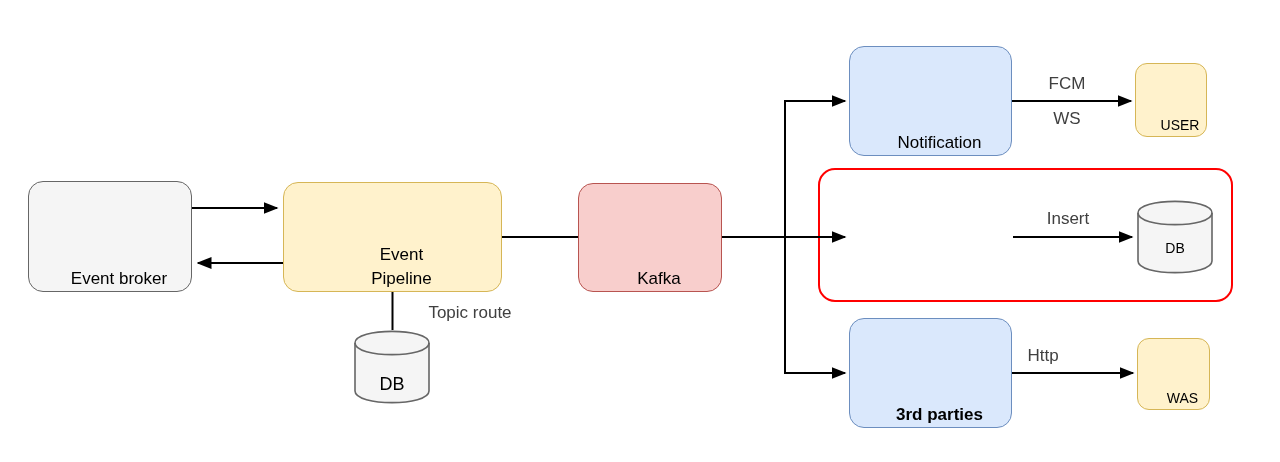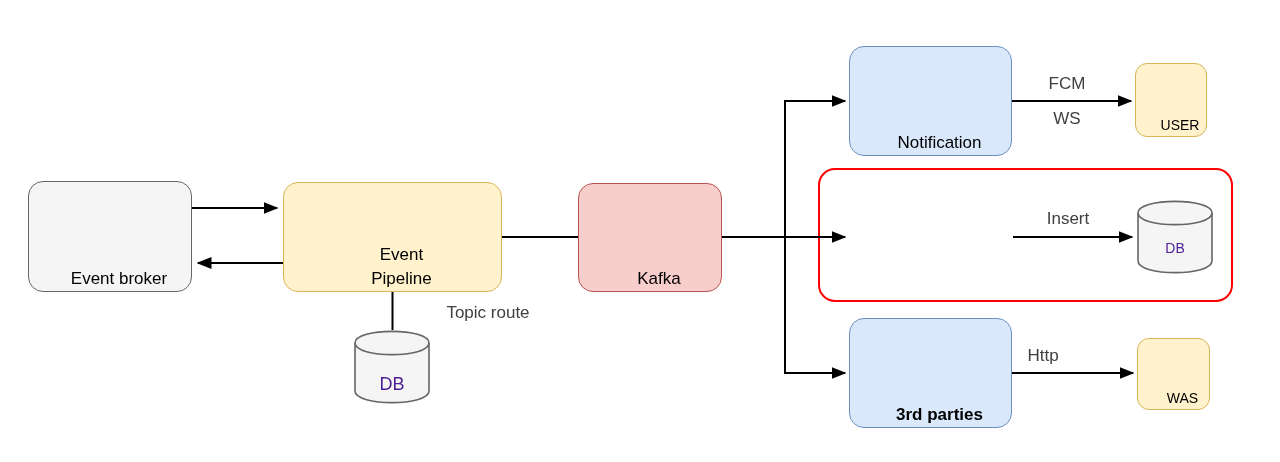--- a/index.html
+++ b/index.html
@@ -64,21 +64,21 @@
   }
   .cylinder {
     position: absolute;
     z-index: 3;
   }
   .cylinder .cyl-label {
     position: absolute;
     left: 0;
     width: 100%;
     text-align: center;
-    color: #4c1d95;
+    color: #000000;
   }
   .cylinder.big .cyl-label { top: 44px; font-size: 18px; }
   .cylinder.small .cyl-label { top: 40px; font-size: 14px; }
 </style>
 </head>
 <body>
 
 <div class="canvas">
 
   <div class="group-outline" style="left:818px; top:168px; width:415px; height:134px;"></div>
@@ -146,15 +146,15 @@
       <path d="M 1012 101 H 1131" marker-end="url(#arrow)"></path>
       <path d="M 1013 237 H 1132" marker-end="url(#arrow)"></path>
       <path d="M 1012 373 H 1133" marker-end="url(#arrow)"></path>
     </g>
   </svg>
 
   <div class="edge-label" style="left:1067px; top:84px;">FCM</div>
   <div class="edge-label" style="left:1067px; top:119px;">WS</div>
   <div class="edge-label" style="left:1068px; top:219px;">Insert</div>
   <div class="edge-label" style="left:1043px; top:356px;">Http</div>
-  <div class="edge-label" style="left:488px; top:313px;text-align:center;">Topic route</div>
+  <div class="edge-label" style="left:470px; top:313px;text-align:center;">Topic route</div>
 
 </div>
 
 </body></html>

